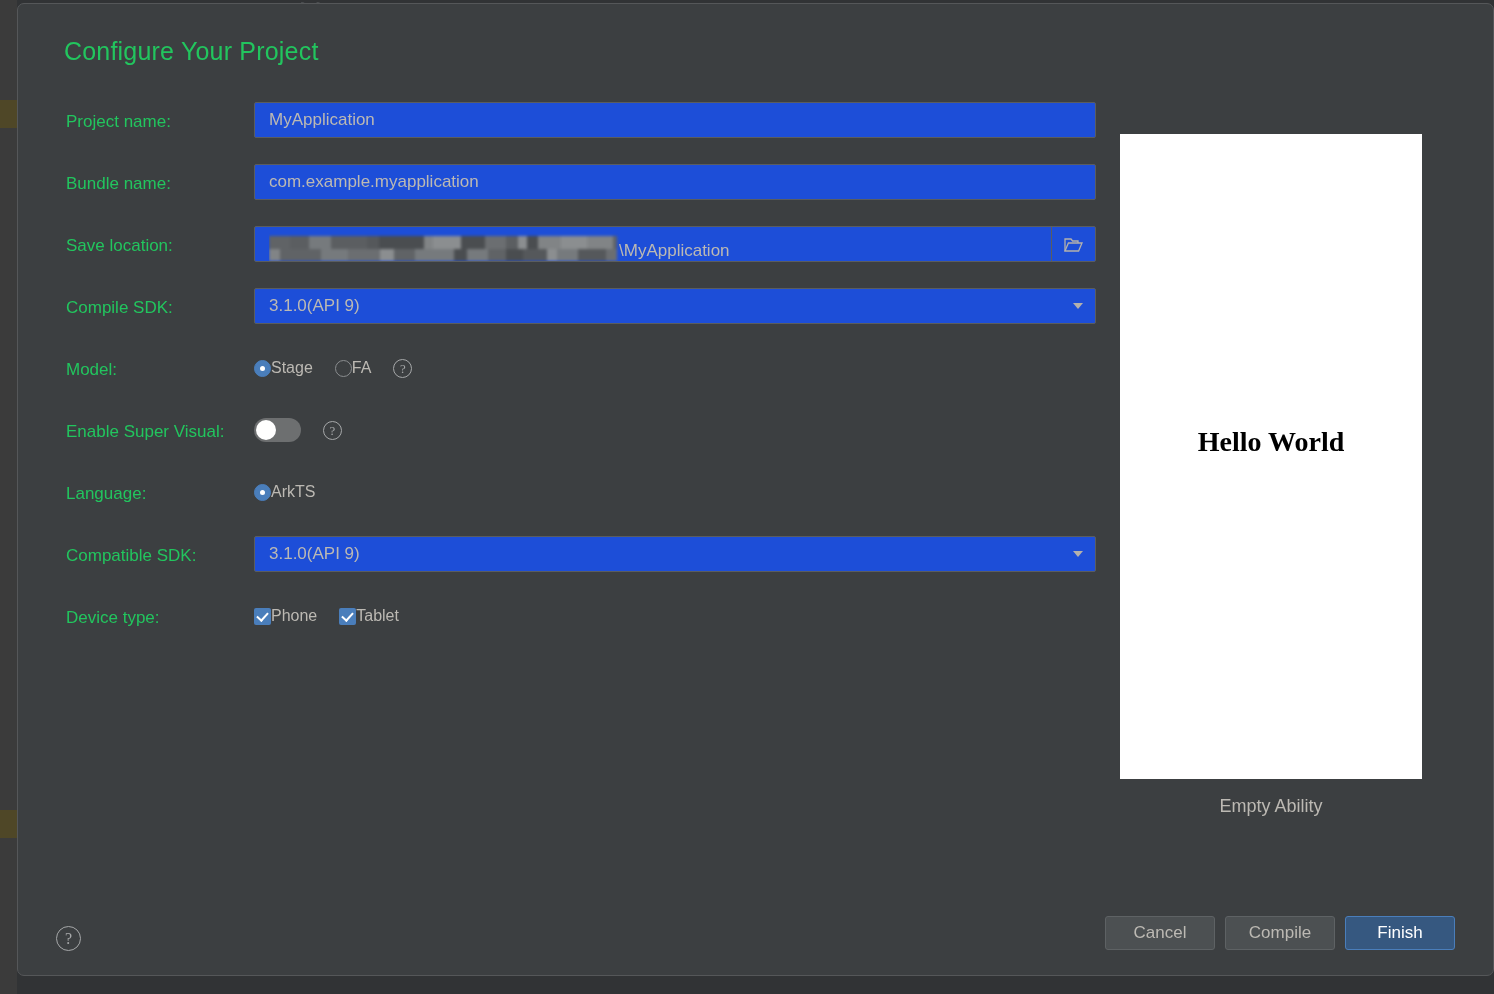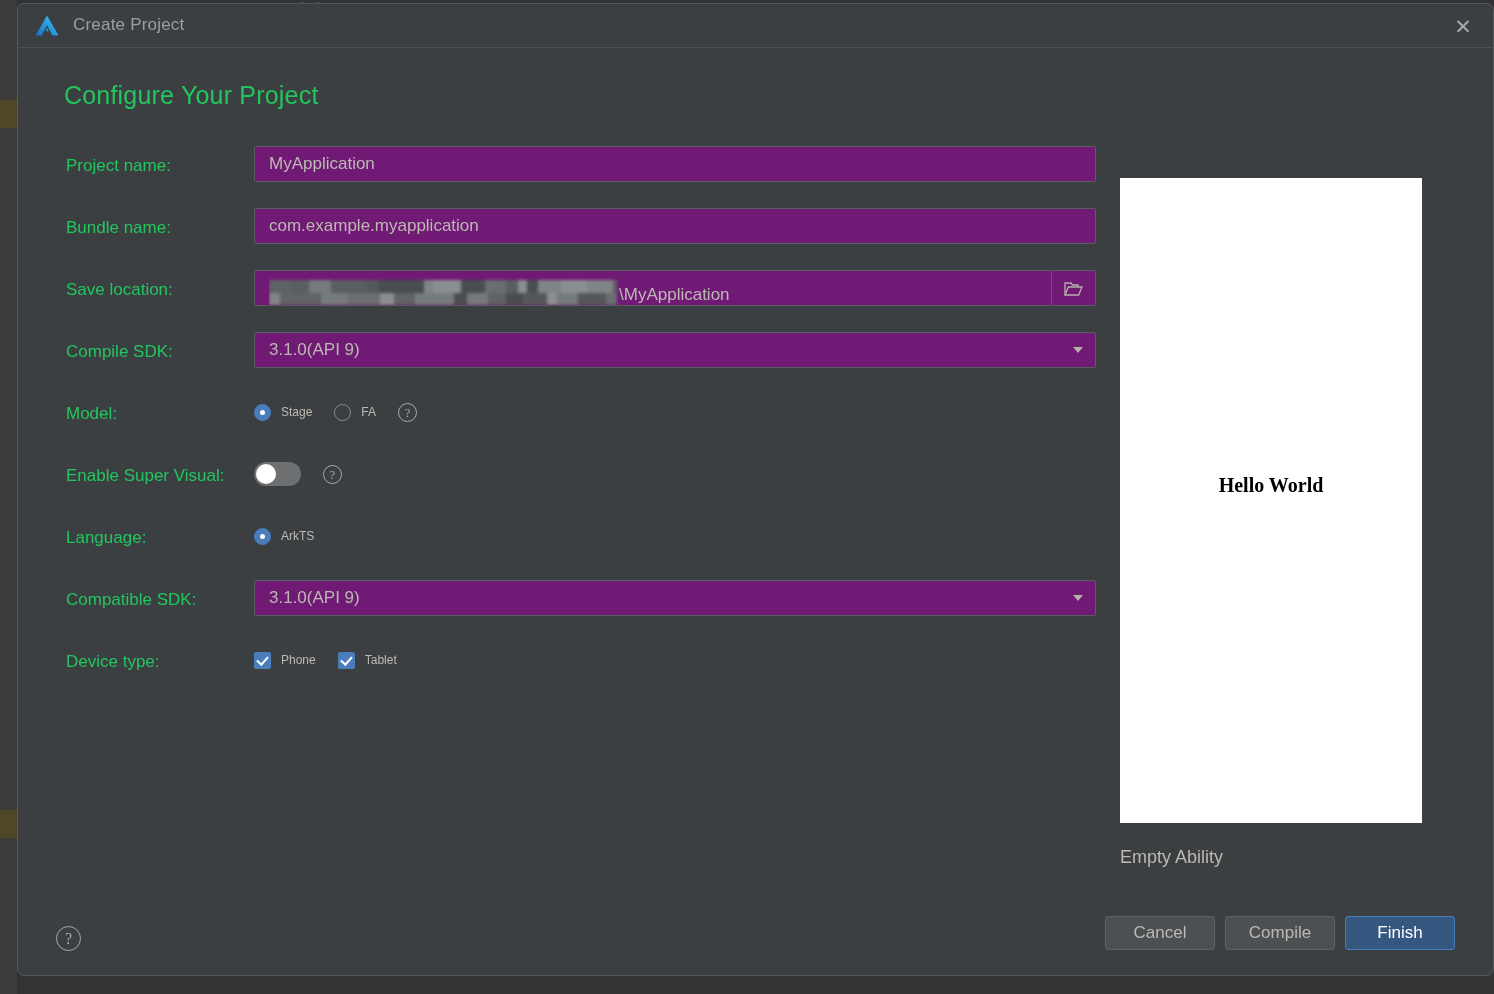--- a/index.html
+++ b/index.html
@@ -149,21 +149,21 @@
     font-size: 17px;
     color: #22c55e;
     white-space: nowrap;
   }
   .field {
     position: absolute;
     left: 236px;
     top: 3px;
     width: 842px;
     height: 36px;
-    background: #701a75;
+    background: #1d4ed8;
     border: 1px solid #5a5d5f;
     border-radius: 2px;
     display: flex;
     align-items: center;
     padding: 0 14px;
     font-size: 17px;
     color: #bcb9b3;
   }
   .field.combo { padding-right: 34px; }
   .combo-arrow {
@@ -239,22 +239,21 @@
   }
   .radio.on::after {
     content: "";
     position: absolute;
     left: 5px; top: 5px;
     width: 5px; height: 5px;
     border-radius: 50%;
     background: #ffffff;
   }
   .radio-label, .check-label {
-    margin-left: 10px;
-    font-size: 12px;
+    font-size: 16px;
     color: #bcb9b3;
     white-space: nowrap;
   }
   .checkbox {
     width: 17px; height: 17px;
     background: #4a7ebb;
     border-radius: 2px;
     position: relative;
     flex: 0 0 auto;
   }
@@ -305,26 +304,27 @@
     width: 302px;
     height: 645px;
     background: #ffffff;
     display: flex;
     align-items: center;
     justify-content: center;
   }
   .preview-hello {
     font-family: "Liberation Serif", serif;
     font-weight: bold;
-    font-size: 20px;
+    font-size: 28px;
     color: #000000;
     margin-top: -30px;
   }
   .preview-caption {
-    margin-top: 24px;
+    margin-top: 17px;
+    text-align: center;
     font-size: 18px;
     color: #bcb9b3;
     width: 302px;
   }
 
   
   .footer {
     position: absolute;
     left: 0; bottom: 0;
     width: 1477px;
@@ -374,38 +374,20 @@
 <div class="ide-backdrop">
   <div class="ide-left-gutter">
     <div class="gutter-mark" style="top:100px"></div>
     <div class="gutter-mark" style="top:810px"></div>
   </div>
   <div class="ide-top-faint">}  }</div>
 </div>
 
 <div class="dialog">
 
-  <div class="titlebar">
-    <span class="app-logo">
-      <svg width="26" height="24" viewBox="0 0 26 24">
-        <defs>
-          <linearGradient id="lg" x1="0" y1="1" x2="1" y2="0">
-            <stop offset="0%" stop-color="#1a6fc4"></stop>
-            <stop offset="55%" stop-color="#2a9fe0"></stop>
-            <stop offset="100%" stop-color="#3fc3f0"></stop>
-          </linearGradient>
-        </defs>
-        <path d="M13 1.5 L24.5 21.5 L18.5 21.5 L13 11.5 L7.5 21.5 L1.5 21.5 Z" fill="url(#lg)"></path>
-        <path d="M13 12.5 L17 20 L9 20 Z" fill="#3c3f41"></path>
-        <path d="M13 13.8 L11.2 17.2 L14.8 17.2 Z" fill="url(#lg)"></path>
-      </svg>
-    </span>
-    <span class="title-text">Create Project</span>
-    <div class="close-btn">✕</div>
-  </div>
 
   <div class="body-area">
 
     <div class="page-heading">Configure Your Project</div>
 
     <div class="form">
 
       <div class="row">
         <span class="row-label">Project name:</span>
         <div class="field">MyApplication</div>

